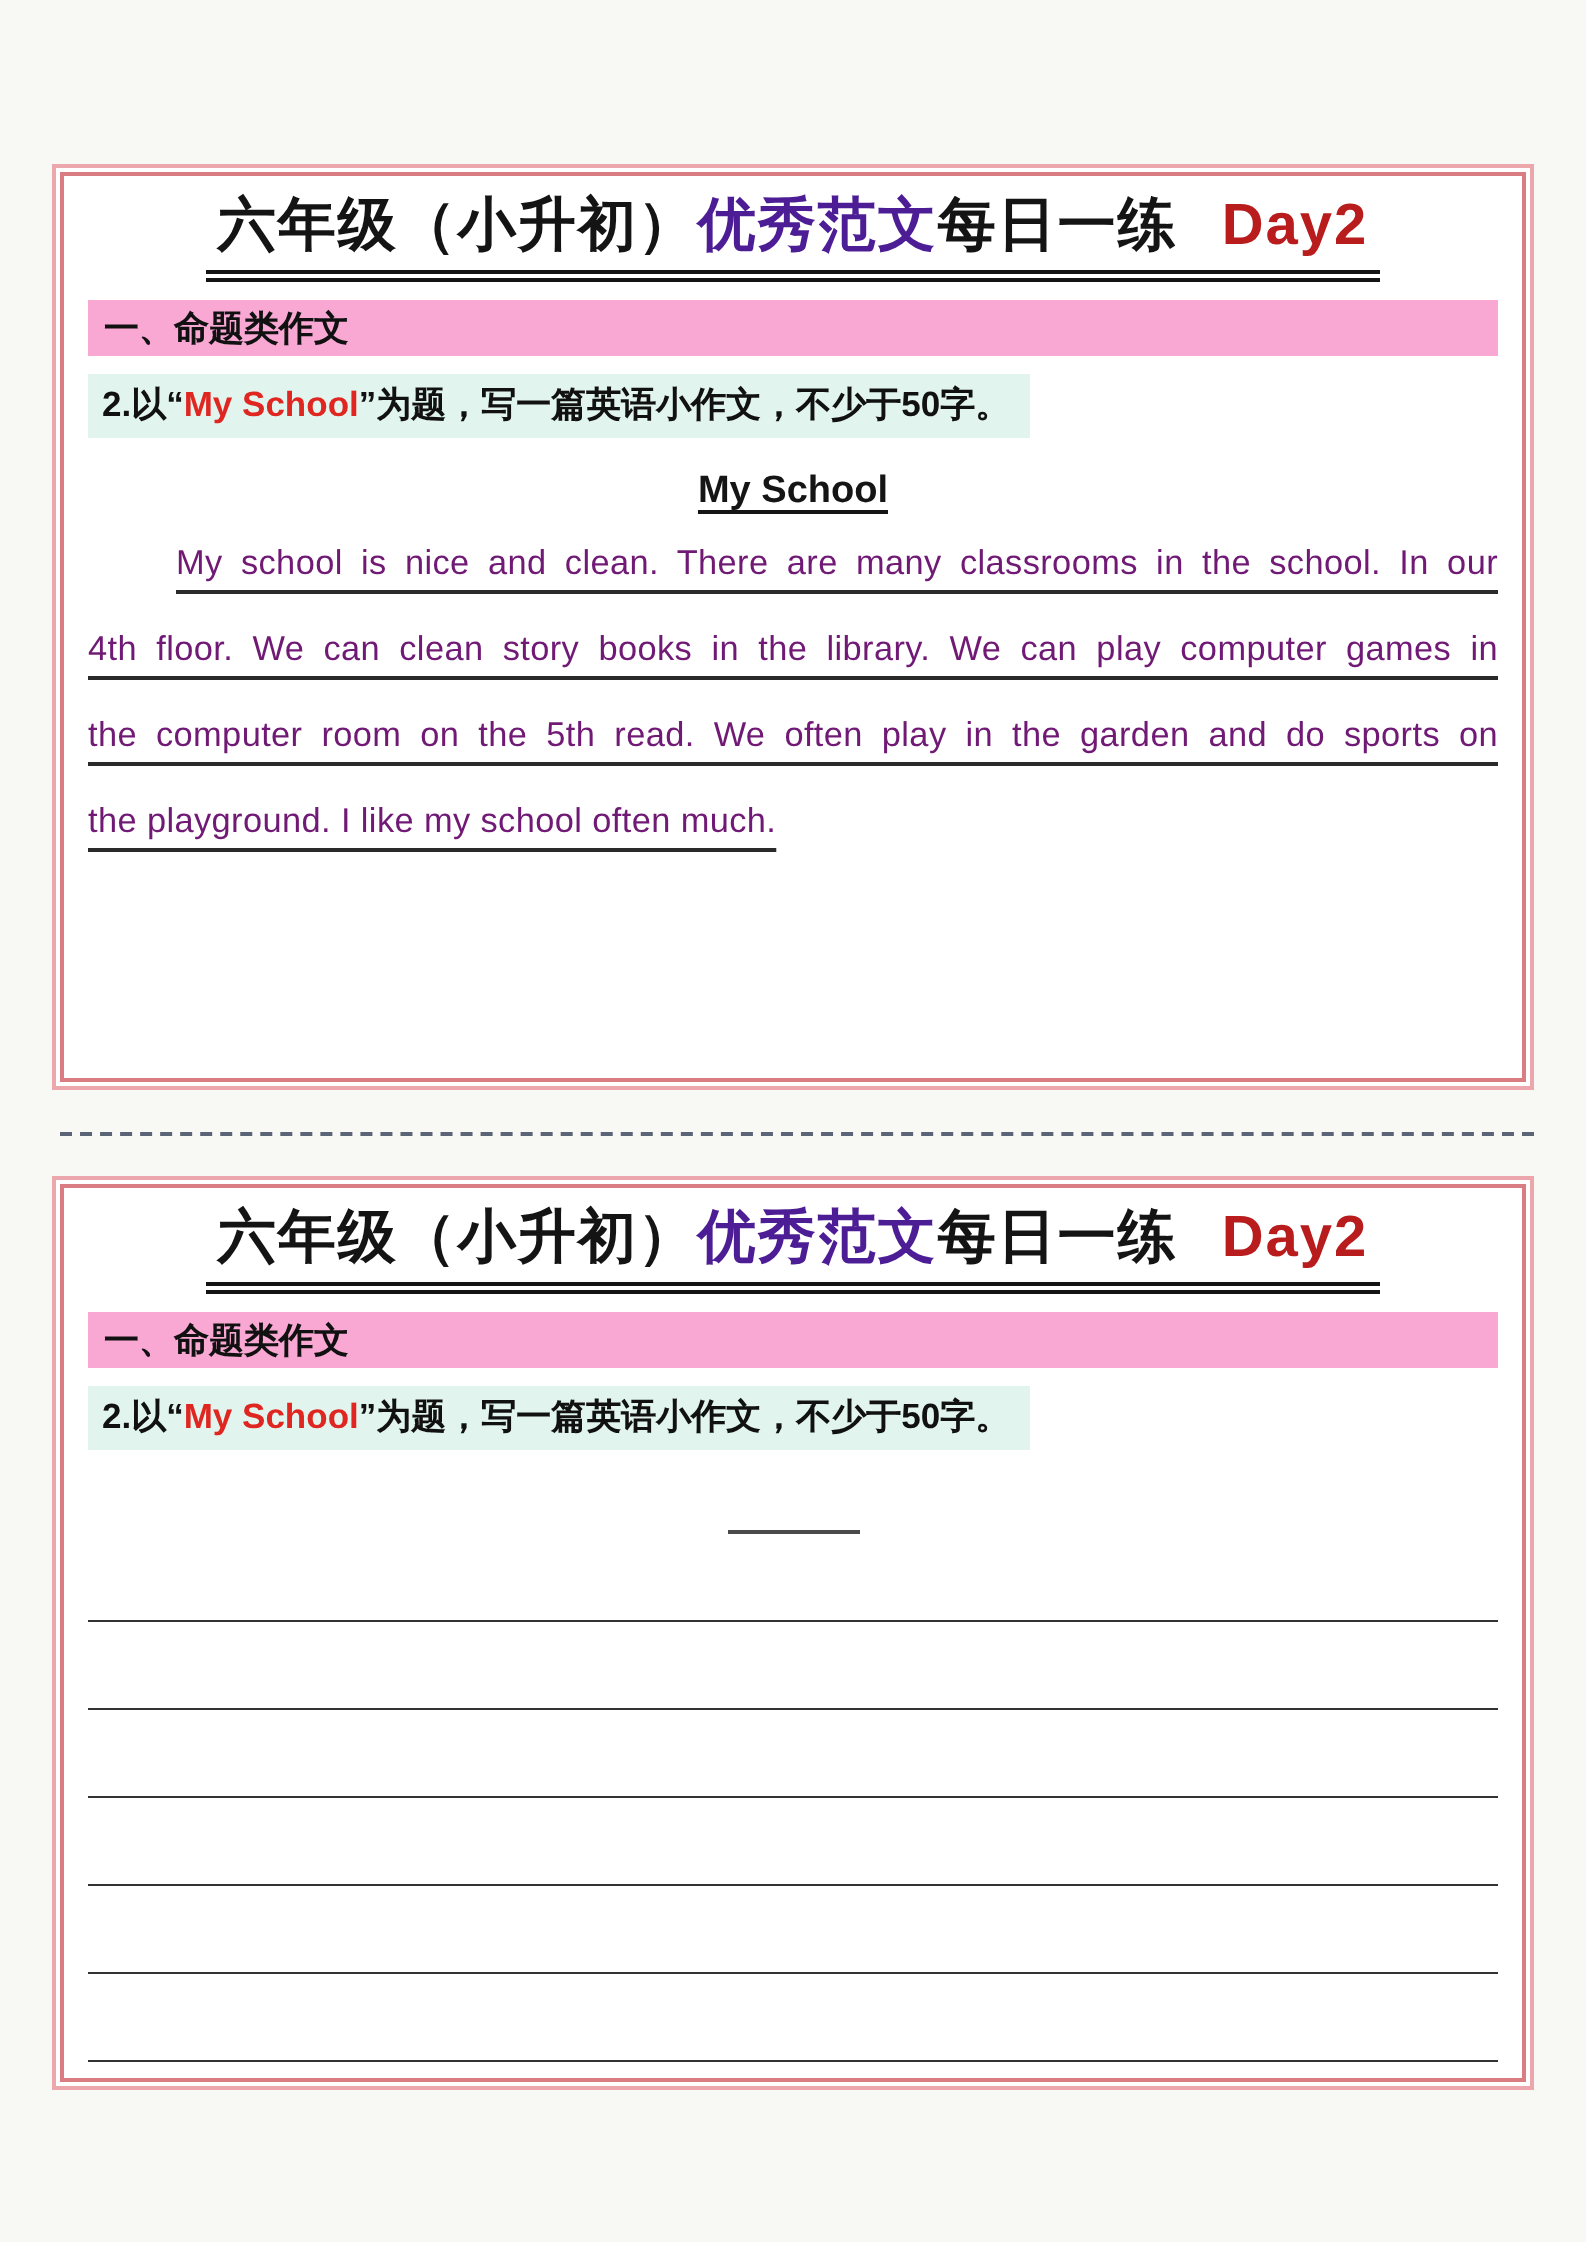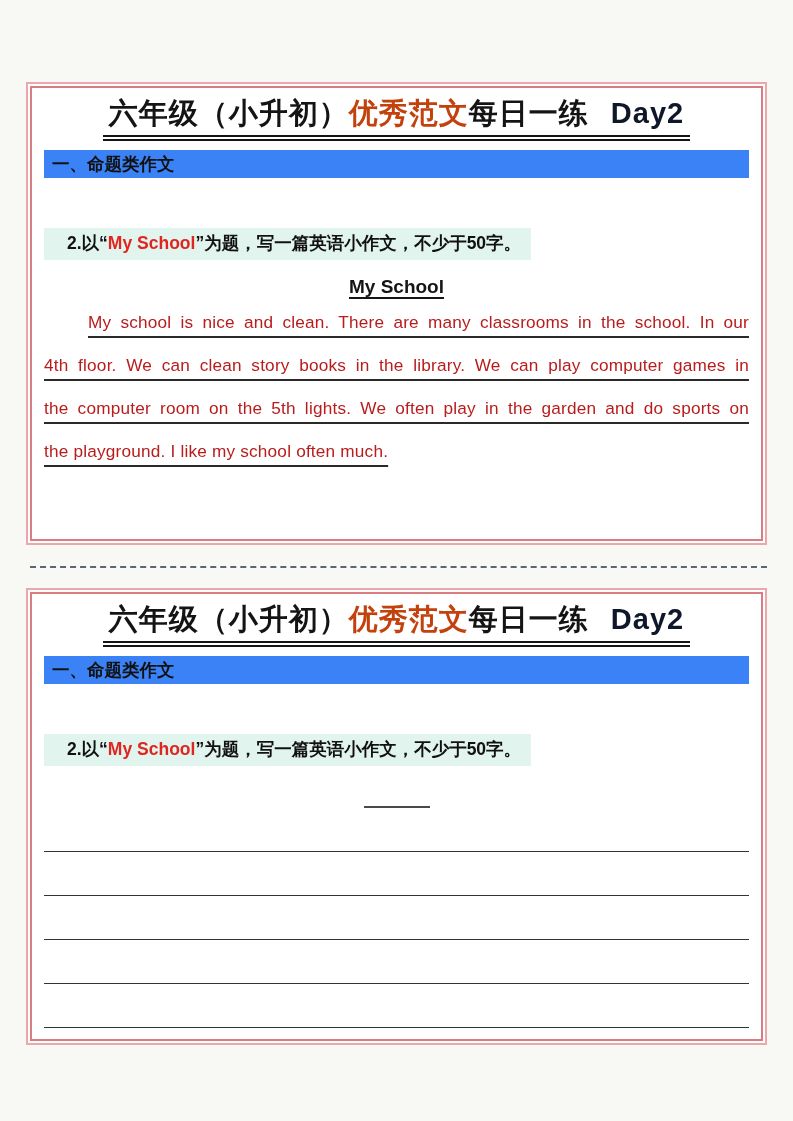--- a/index.html
+++ b/index.html
@@ -40,58 +40,57 @@
   
   .doc-title { text-align:center; margin-top:8px; }
   .doc-title .tline {
     display:inline-block;
     font-size:29px; font-weight:700; color:#141414;
     letter-spacing:1px; line-height:34px;
     padding:0 6px 5px 6px;
     border-bottom:6px double #141414;
     white-space:nowrap;
   }
-  .t-red   { color:#c2410c; }
-  .t-day   { color:#0f172a; margin-left:22px; }
+  .t-red   { color:#4c1d95; }
+  .t-day   { color:#b91c1c; margin-left:22px; }
 
   
   .section-bar {
     margin-top:9px;
-    background:#3b82f6;
+    background:#f9a8d4;
     color:#111;
     font-size:17.5px; font-weight:700;
     line-height:28px; padding:0 8px;
   }
 
   
   .question-row { margin-top:9px; }
   .q-chip {
     display:inline-block;
     background:#e1f4ee;
     font-size:17.5px; font-weight:700; color:#111;
-    padding:5px 10px 6px 23px;
+    padding:5px 10px 6px 7px;
     line-height:21px;
-    margin-top:41px;
   }
   .q-topic { color:#e02620; }
 
   
   .essay-title {
     text-align:center; margin-top:16px;
     font-size:19px; font-weight:700; color:#151515;
   }
   .essay-title span {
     text-decoration:underline;
     text-decoration-thickness:2px;
     text-underline-offset:4px;
   }
   .essay { margin-top:3px; }
   .essay-line {
     font-size:17.2px;
-    color:#b91c1c;
+    color:#701a75;
     height:43px; line-height:43px;
     letter-spacing:.2px;
     text-align:justify; text-align-last:justify;
     text-decoration:underline;
     text-decoration-color:#2a2a2a;
     text-decoration-thickness:1.8px;
     text-underline-offset:8px;
     white-space:nowrap;
     overflow:hidden;
   }
@@ -128,21 +127,21 @@
         <span class="q-chip"><span>2.以“</span><span class="q-topic">My School</span><span>”为题，写一篇英语小作文，不少于50字。</span></span>
       </div>
 
       <div class="essay-title">
         <span>My School</span>
       </div>
 
       <div class="essay">
         <div class="essay-line indent">My school is nice and clean. There are many classrooms in the school. In our</div>
         <div class="essay-line">4th floor. We can clean story books in the library. We can play computer games in</div>
-        <div class="essay-line">the computer room on the 5th lights. We often play in the garden and do sports on</div>
+        <div class="essay-line">the computer room on the 5th read. We often play in the garden and do sports on</div>
         <div class="essay-line last">the playground. I like my school often much.</div>
       </div>
 
     </div>
   </div>
 
   <div class="divider"></div>
 
   <div class="sheet sheet-2">
     <div class="sheet-inner">

